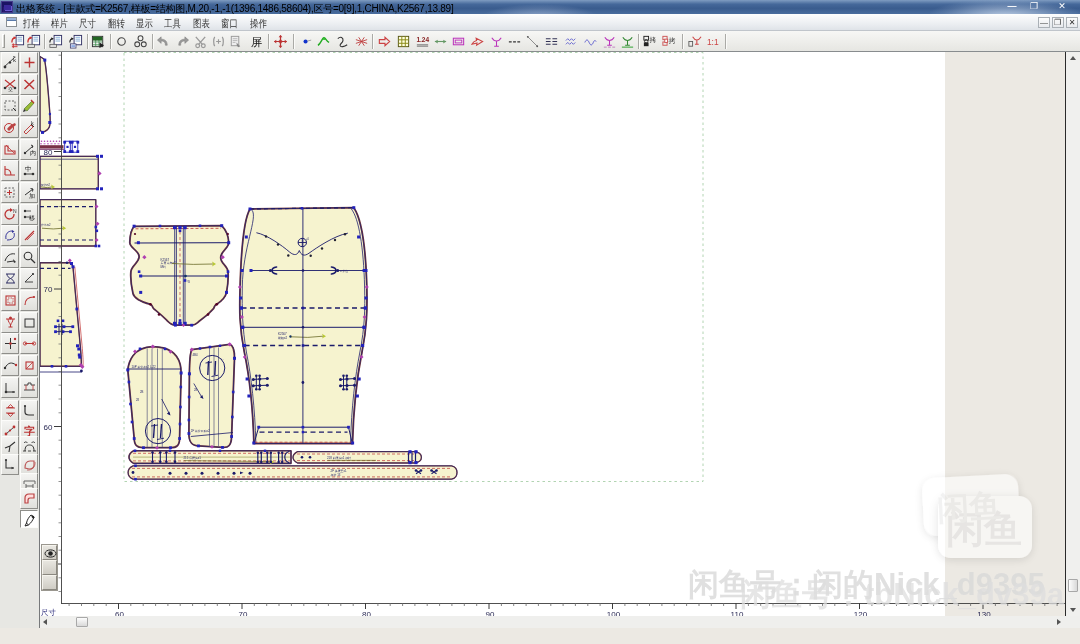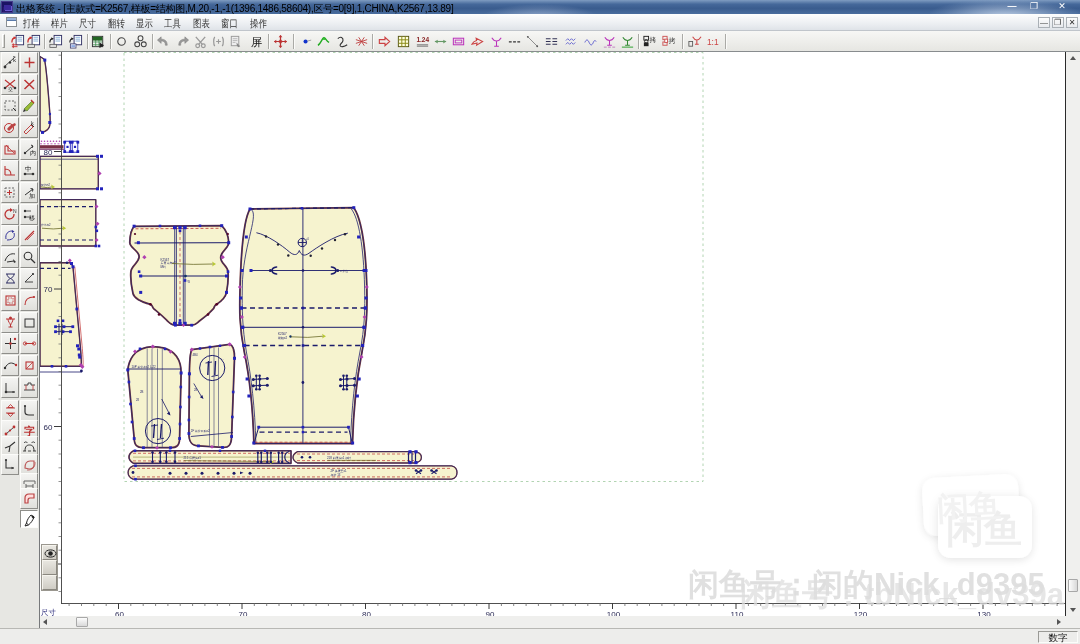--- a/index.html
+++ b/index.html
@@ -29,21 +29,21 @@
   background:linear-gradient(180deg,#f7f7f5,#e6e6e2); border-bottom:1px solid #888c8e; }
 .grip { position:absolute; left:2px; top:3px; width:3px; height:14px;
   border-left:1px solid #fff; border-top:1px solid #fff; border-right:1px solid #9a9a96; border-bottom:1px solid #9a9a96; background:#dcdcd8; }
 .ticon { position:absolute; top:2.5px; width:16px; height:16px; }
 .tsep { position:absolute; top:3px; width:2px; height:15px; border-left:1px solid #aaaaa6; border-right:1px solid #fbfbf9; }
 .lpanel { position:absolute; left:0; top:52px; width:40px; height:576px; background:#e7e7e3; border-right:1px solid #77797b; }
 .lbtn { position:absolute; width:18px; height:21px; background:linear-gradient(180deg,#f4f4f2,#e0e0dc);
   border:1px solid; border-color:#fcfcfa #8e8e8a #8e8e8a #fcfcfa; }
 .lbtn svg { position:absolute; left:0px; top:1px; }
 .lbtn.press { background:#fff; border-color:#8e8e8a #fcfcfa #fcfcfa #8e8e8a; }
-.canvas { position:absolute; left:40px; top:52px; width:1026px; height:564px; background:#fff; }
+.canvas { position:absolute; left:40px; top:52px; width:905px; height:564px; background:#fff; }
 .eyes { position:absolute; left:1px; top:492px; width:17px; background:#d6d3cb; border:1px solid #9a978f; }
 .eyeb { width:15px; height:15px; background:linear-gradient(#e8e6e0,#cfccc4); border:1px solid; border-color:#f6f4ee #8a877f #8a877f #f6f4ee; margin:0; position:relative; }
 .vscroll { position:absolute; left:1065px; top:52px; width:15px; height:564px; background:#f0f0ee; border-left:1px solid #2a2a2a; }
 .vthumb { position:absolute; left:2px; top:527px; width:10px; height:13px; background:linear-gradient(90deg,#fdfdfd,#d9d9d9); border:1px solid #a8a8a8; border-radius:1px; }
 .varr { position:absolute; left:3px; width:0; height:0; }
 .hscroll { position:absolute; left:40px; top:616px; width:1026px; height:12px; background:#efefed; }
 .hthumb { position:absolute; left:36px; top:1px; width:12px; height:10px; background:linear-gradient(#fdfdfd,#d9d9d9); border:1px solid #a8a8a8; border-radius:1px; }
 .statusbar { position:absolute; left:0; top:628px; width:100%; height:16px; background:#ededeb; border-top:1px solid #b8b8b4; }
 .scell { position:absolute; right:2px; top:2px; width:40px; height:12px; border:1px solid; border-color:#9a9a96 #fcfcfa #fcfcfa #9a9a96; font-size:9.5px; color:#111; text-align:center; line-height:12px; }
 .corner { position:absolute; left:1065px; top:616px; width:15px; height:12px; background:#efefed; }
@@ -1075,15 +1075,12 @@
     <div class="varr" style="top:4px;left:4px;border-left:3px solid transparent;border-right:3px solid transparent;border-bottom:4px solid #555;"></div>
     <div class="vthumb"></div>
     <div class="varr" style="top:556px;left:4px;border-left:3px solid transparent;border-right:3px solid transparent;border-top:4px solid #555;"></div>
   </div>
   <div class="hscroll">
     <div class="varr" style="left:3px;top:3px;border-top:3px solid transparent;border-bottom:3px solid transparent;border-right:4px solid #555;"></div>
     <div class="hthumb"></div>
     <div class="varr" style="left:1017px;top:3px;border-top:3px solid transparent;border-bottom:3px solid transparent;border-left:4px solid #555;"></div>
   </div>
   <div class="corner"></div>
-  <div class="statusbar">
-      <div class="scell">数字</div>
-    </div>
 </div>
 </body></html>

